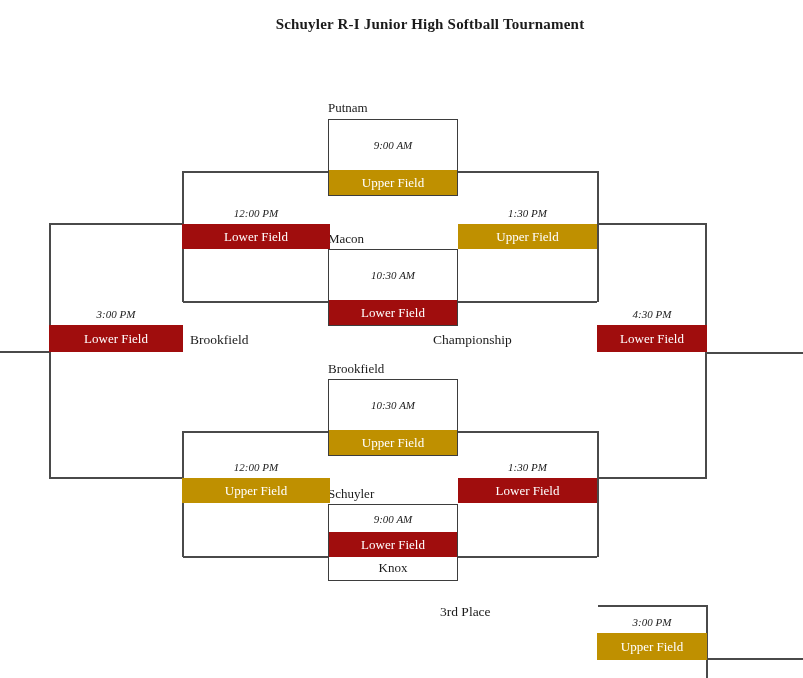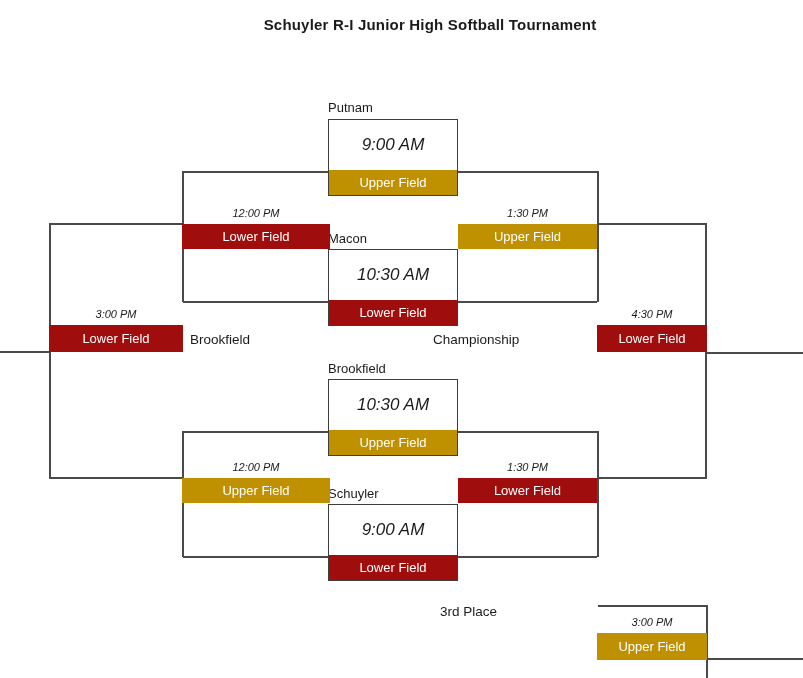--- a/index.html
+++ b/index.html
@@ -1,28 +1,28 @@
 <!DOCTYPE html>
 <html><head>
 <meta charset="utf-8">
 <style>
   html,body{margin:0;padding:0;background:#ffffff;}
   .canvas{
     position:relative;width:803px;height:678px;margin:0;overflow:hidden;
-    font-family:Liberation Sans, sans-serif;color:#1b1b1b;background:#ffffff;
+    font-family:Liberation Serif, serif;color:#1b1b1b;background:#ffffff;
   }
   .hline{position:absolute;height:1.5px;background:#4a4a4a;}
   .vline{position:absolute;width:1.5px;background:#4a4a4a;}
   .title{position:absolute;left:57px;width:746px;text-align:center;font-weight:bold;font-size:15px;letter-spacing:.2px;}
   .team-top{position:absolute;left:328px;width:130px;text-align:left;font-size:13px;height:16px;}
   .game-box{
     position:absolute;left:328px;width:130px;height:77px;box-sizing:border-box;
     border:1.5px solid #3d3d3d;background:#ffffff;display:flex;flex-direction:column;
   }
-  .game-box .time{flex:1;display:flex;align-items:center;justify-content:center;font-size:17px;font-style:italic;}
+  .game-box .time{flex:1;display:flex;align-items:center;justify-content:center;font-size:11px;font-style:italic;}
   .game-box .band{height:25px;line-height:25px;text-align:center;font-size:13px;color:#fff;}
   .game-box .name{height:23px;line-height:22px;text-align:center;font-size:13px;}
   .match{position:absolute;}
   .match .time{height:20px;line-height:18px;text-align:center;font-size:11px;font-style:italic;}
   .match .band{height:25px;line-height:25px;text-align:center;font-size:13px;color:#fff;}
   .final .band{height:27px;line-height:27px;}
   .round-label{position:absolute;font-size:13.5px;height:18px;}
   .right-align{text-align:left;}
 </style>
 </head>
@@ -69,20 +69,21 @@
     <div class="time">10:30 AM</div>
     <div class="band" style="background: rgb(160, 13, 13);">Lower Field</div>
   </div>
   <div class="game-box" style="top:379px">
     <div class="time">10:30 AM</div>
     <div class="band" style="background: rgb(191, 144, 0);">Upper Field</div>
   </div>
   <div class="game-box" style="top:504px">
     <div class="time">9:00 AM</div>
     <div class="band" style="background: rgb(160, 13, 13);">Lower Field</div>
+    <div class="name">Knox</div>
   </div>
 
   <div class="match" style="left:182px;top:204px;width:148px">
     <div class="time">12:00 PM</div>
     <div class="band" style="background: rgb(160, 13, 13);">Lower Field</div>
   </div>
   <div class="match" style="left:458px;top:204px;width:139px">
     <div class="time">1:30 PM</div>
     <div class="band" style="background: rgb(191, 144, 0);">Upper Field</div>
   </div>

